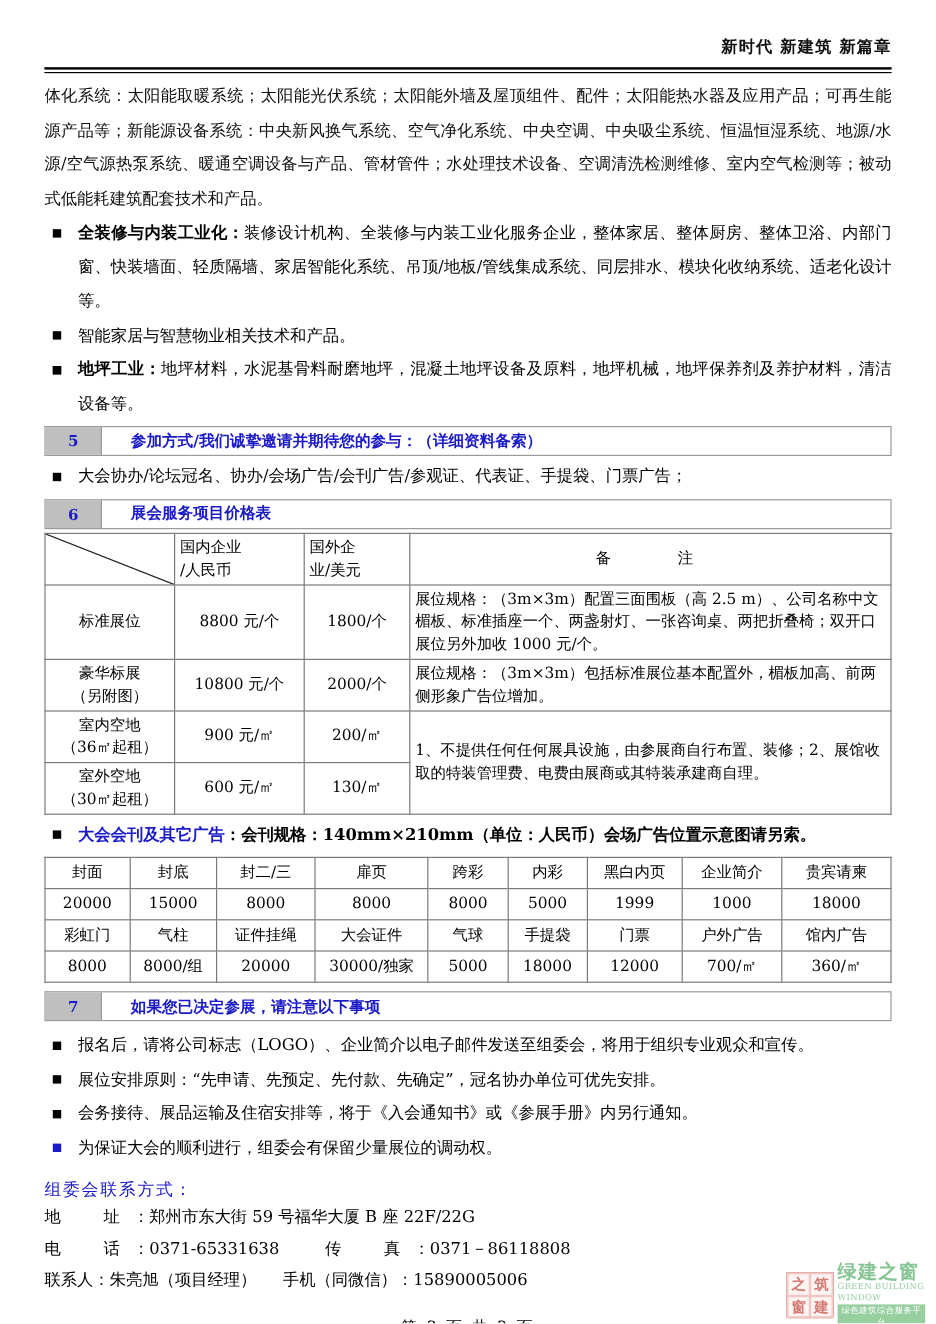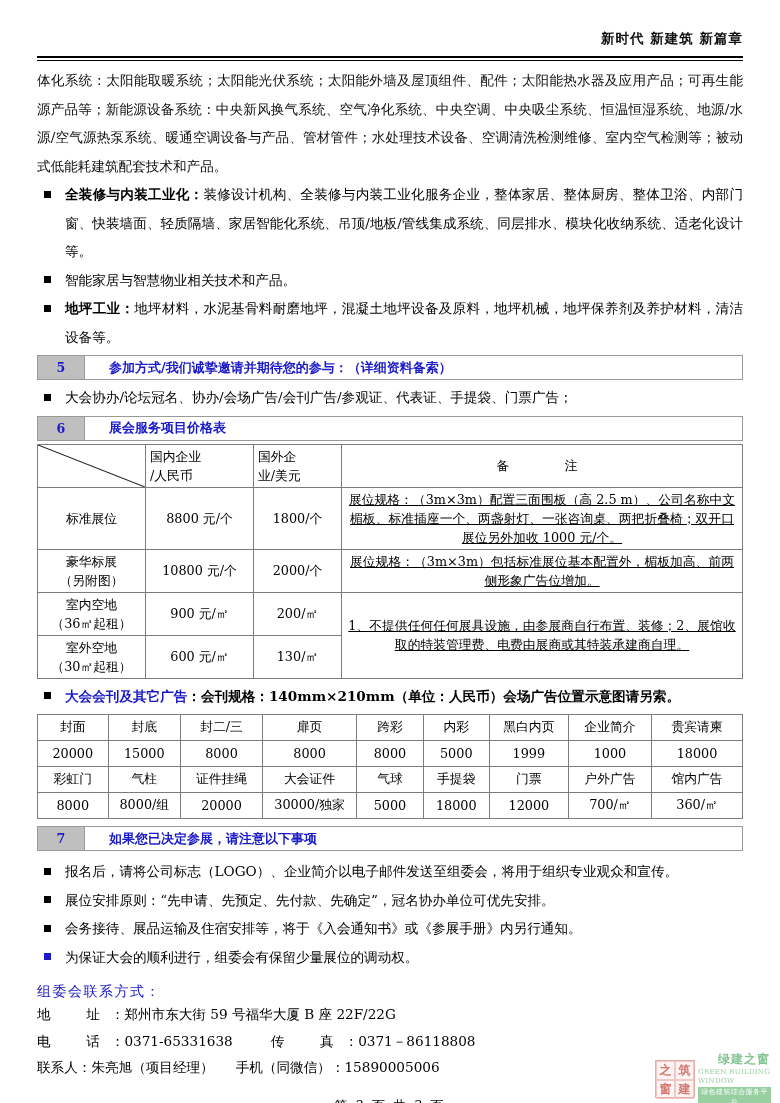--- a/index.html
+++ b/index.html
@@ -146,25 +146,24 @@
   }
   td.corner svg {
     position: absolute;
     left: 0; top: 0;
     width: 100%; height: 100%;
   }
   .col-label { width: 108px; text-align: center; }
   .col-cny   { width: 108px; text-align: center; }
   .col-usd   { width: 88px;  text-align: center; }
   td.remark {
-    text-align: center;
+    text-align: left;
     padding: 2px 6px;
     line-height: 19.5px;
     font-size: 12.6px;
-    text-decoration: underline;
   }
   td.head-sub {
     text-align: left;
     padding-left: 6px;
     line-height: 18px;
     font-size: 12.8px;
   }
   td.remark-head {
     text-align: center;
     letter-spacing: 10px;
@@ -247,26 +246,25 @@
     box-sizing: border-box;
   }
   .logo-text {
     flex: 1;
     padding-left: 3px;
     display: flex;
     flex-direction: column;
     justify-content: center;
   }
   .logo-cn {
-    font-size: 12px;
+    font-size: 16px;
     font-weight: bold;
     color: #7cc08a;
     letter-spacing: 1px;
     line-height: 17px;
-    margin-left: 20px;
   }
   .logo-sub {
     font-size: 7px;
     color: #8fcb9a;
     letter-spacing: 0.3px;
     line-height: 9px;
   }
   .logo-band {
     background: #8fcb9a;
     color: #ffffff;

